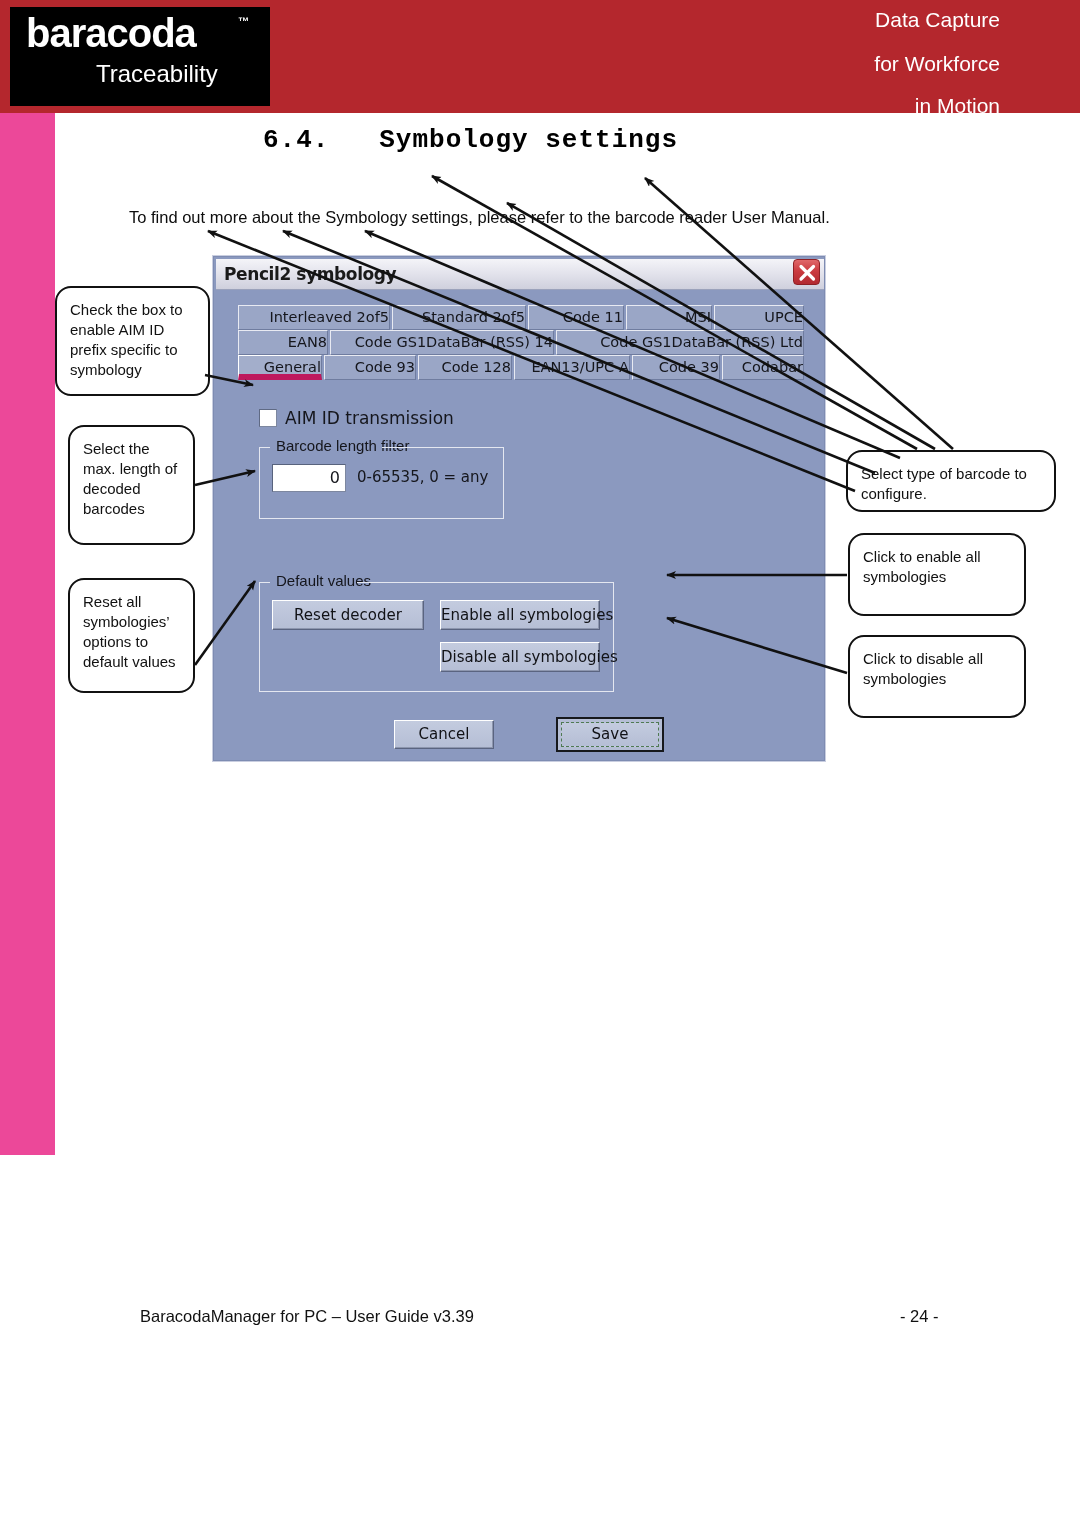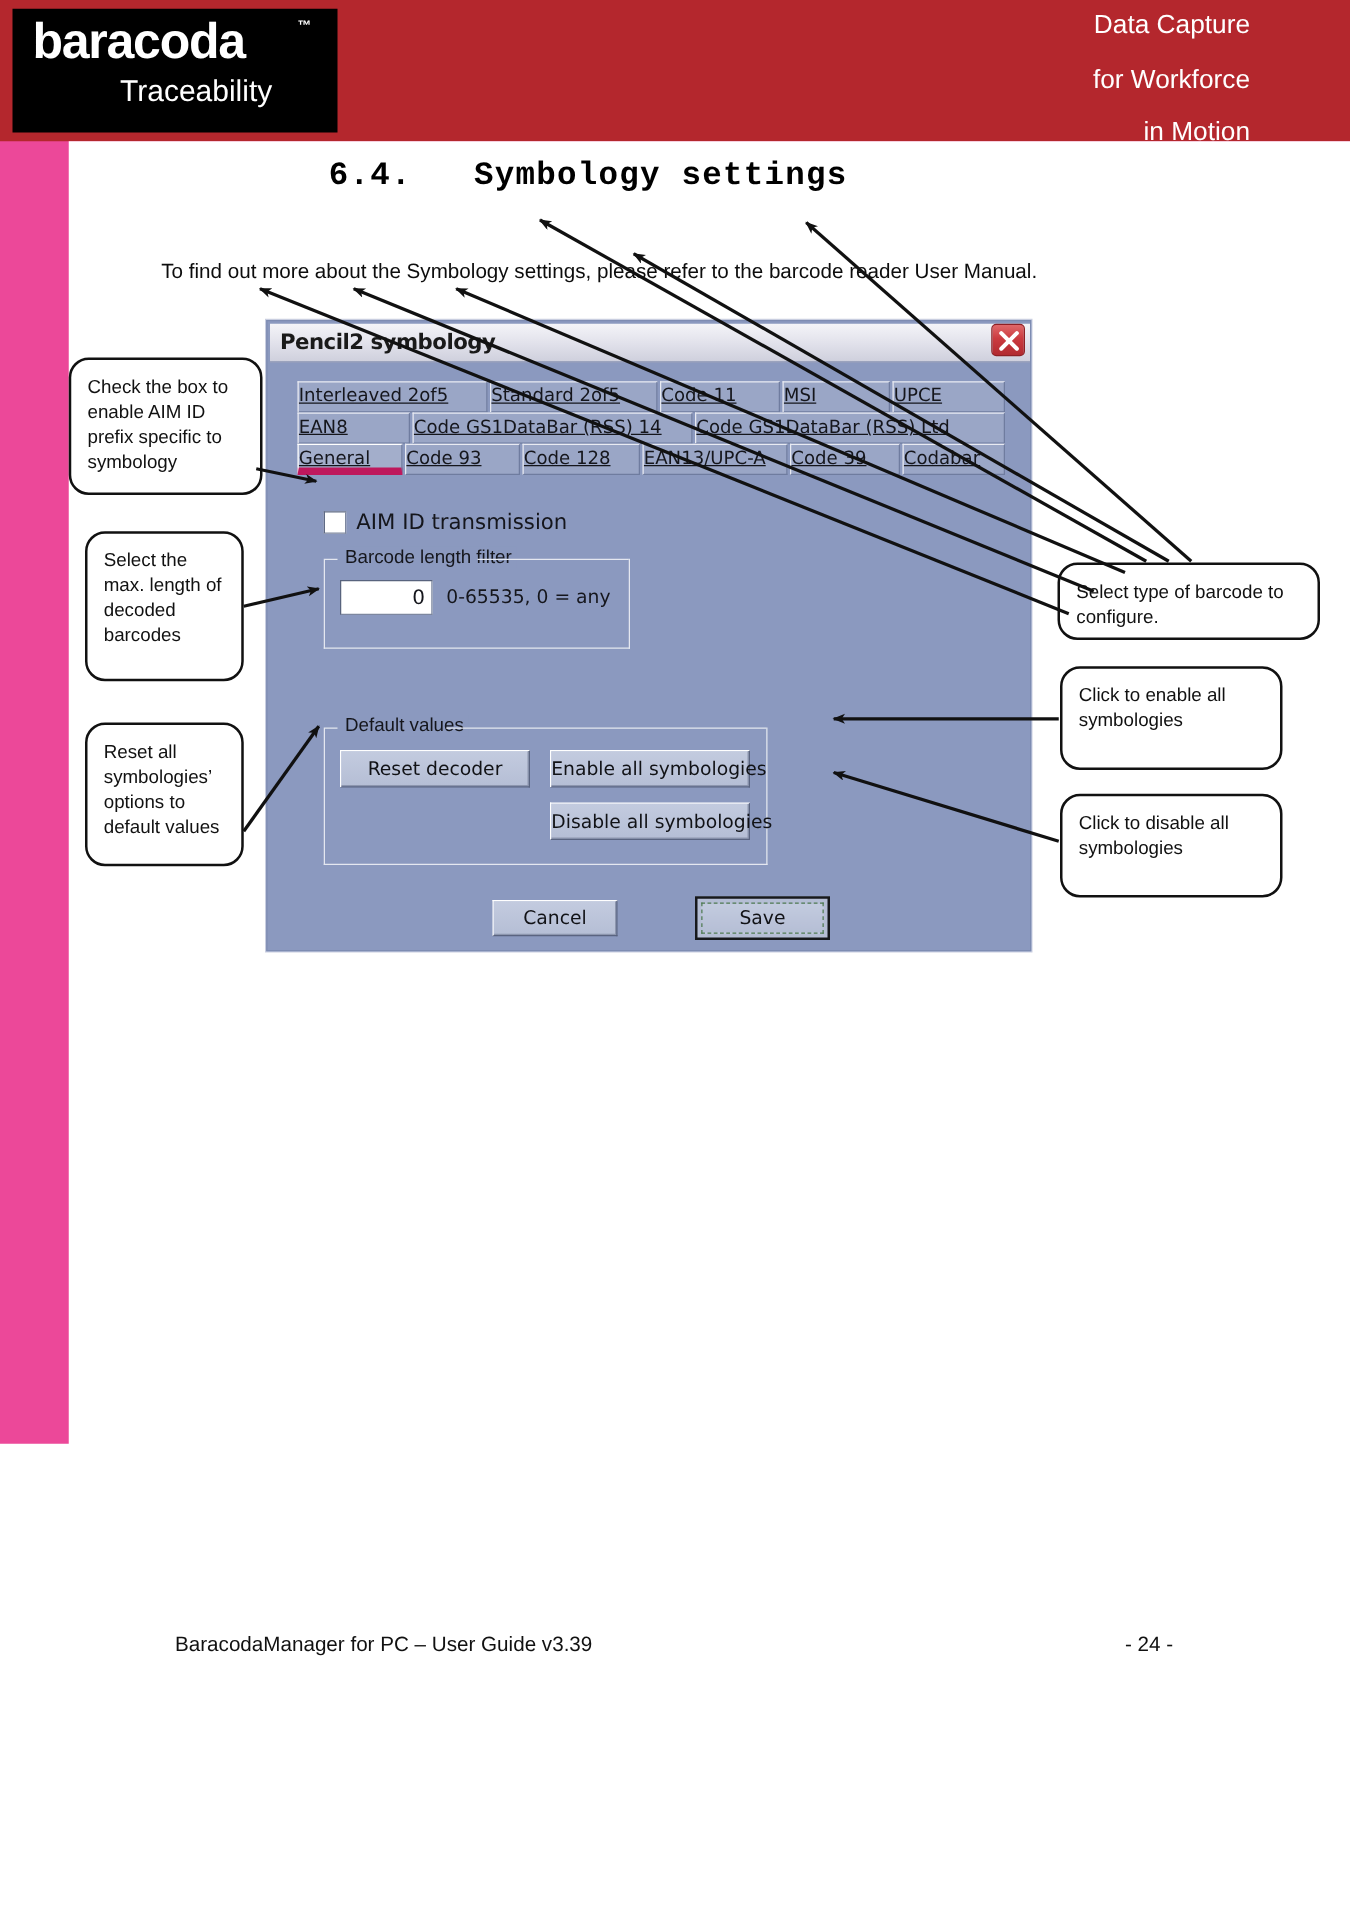--- a/index.html
+++ b/index.html
@@ -118,25 +118,24 @@
   .tabrow { position: absolute; height: 25px; }
   .tab {
     position: absolute; top: 0; height: 25px;
     background: #9aa6c6;
     border: 1px solid #e8eaf2;
     border-right-color: #6f7c9f;
     border-bottom-color: #6f7c9f;
     color: #15161c;
     font-size: 14.5px;
     font-family: "DejaVu Sans", sans-serif;
-    text-align: left;
+    text-align: right;
     line-height: 23px;
     white-space: nowrap;
     overflow: hidden;
-    text-decoration: underline;
   }
   .tab.active {
     background: #a3aecb;
     border-bottom: 6px solid #be185d;
     border-top-color: #ffffff;
     border-left-color: #ffffff;
   }
 
   
   #chk-row { position: absolute; left: 45px; top: 152px; }

